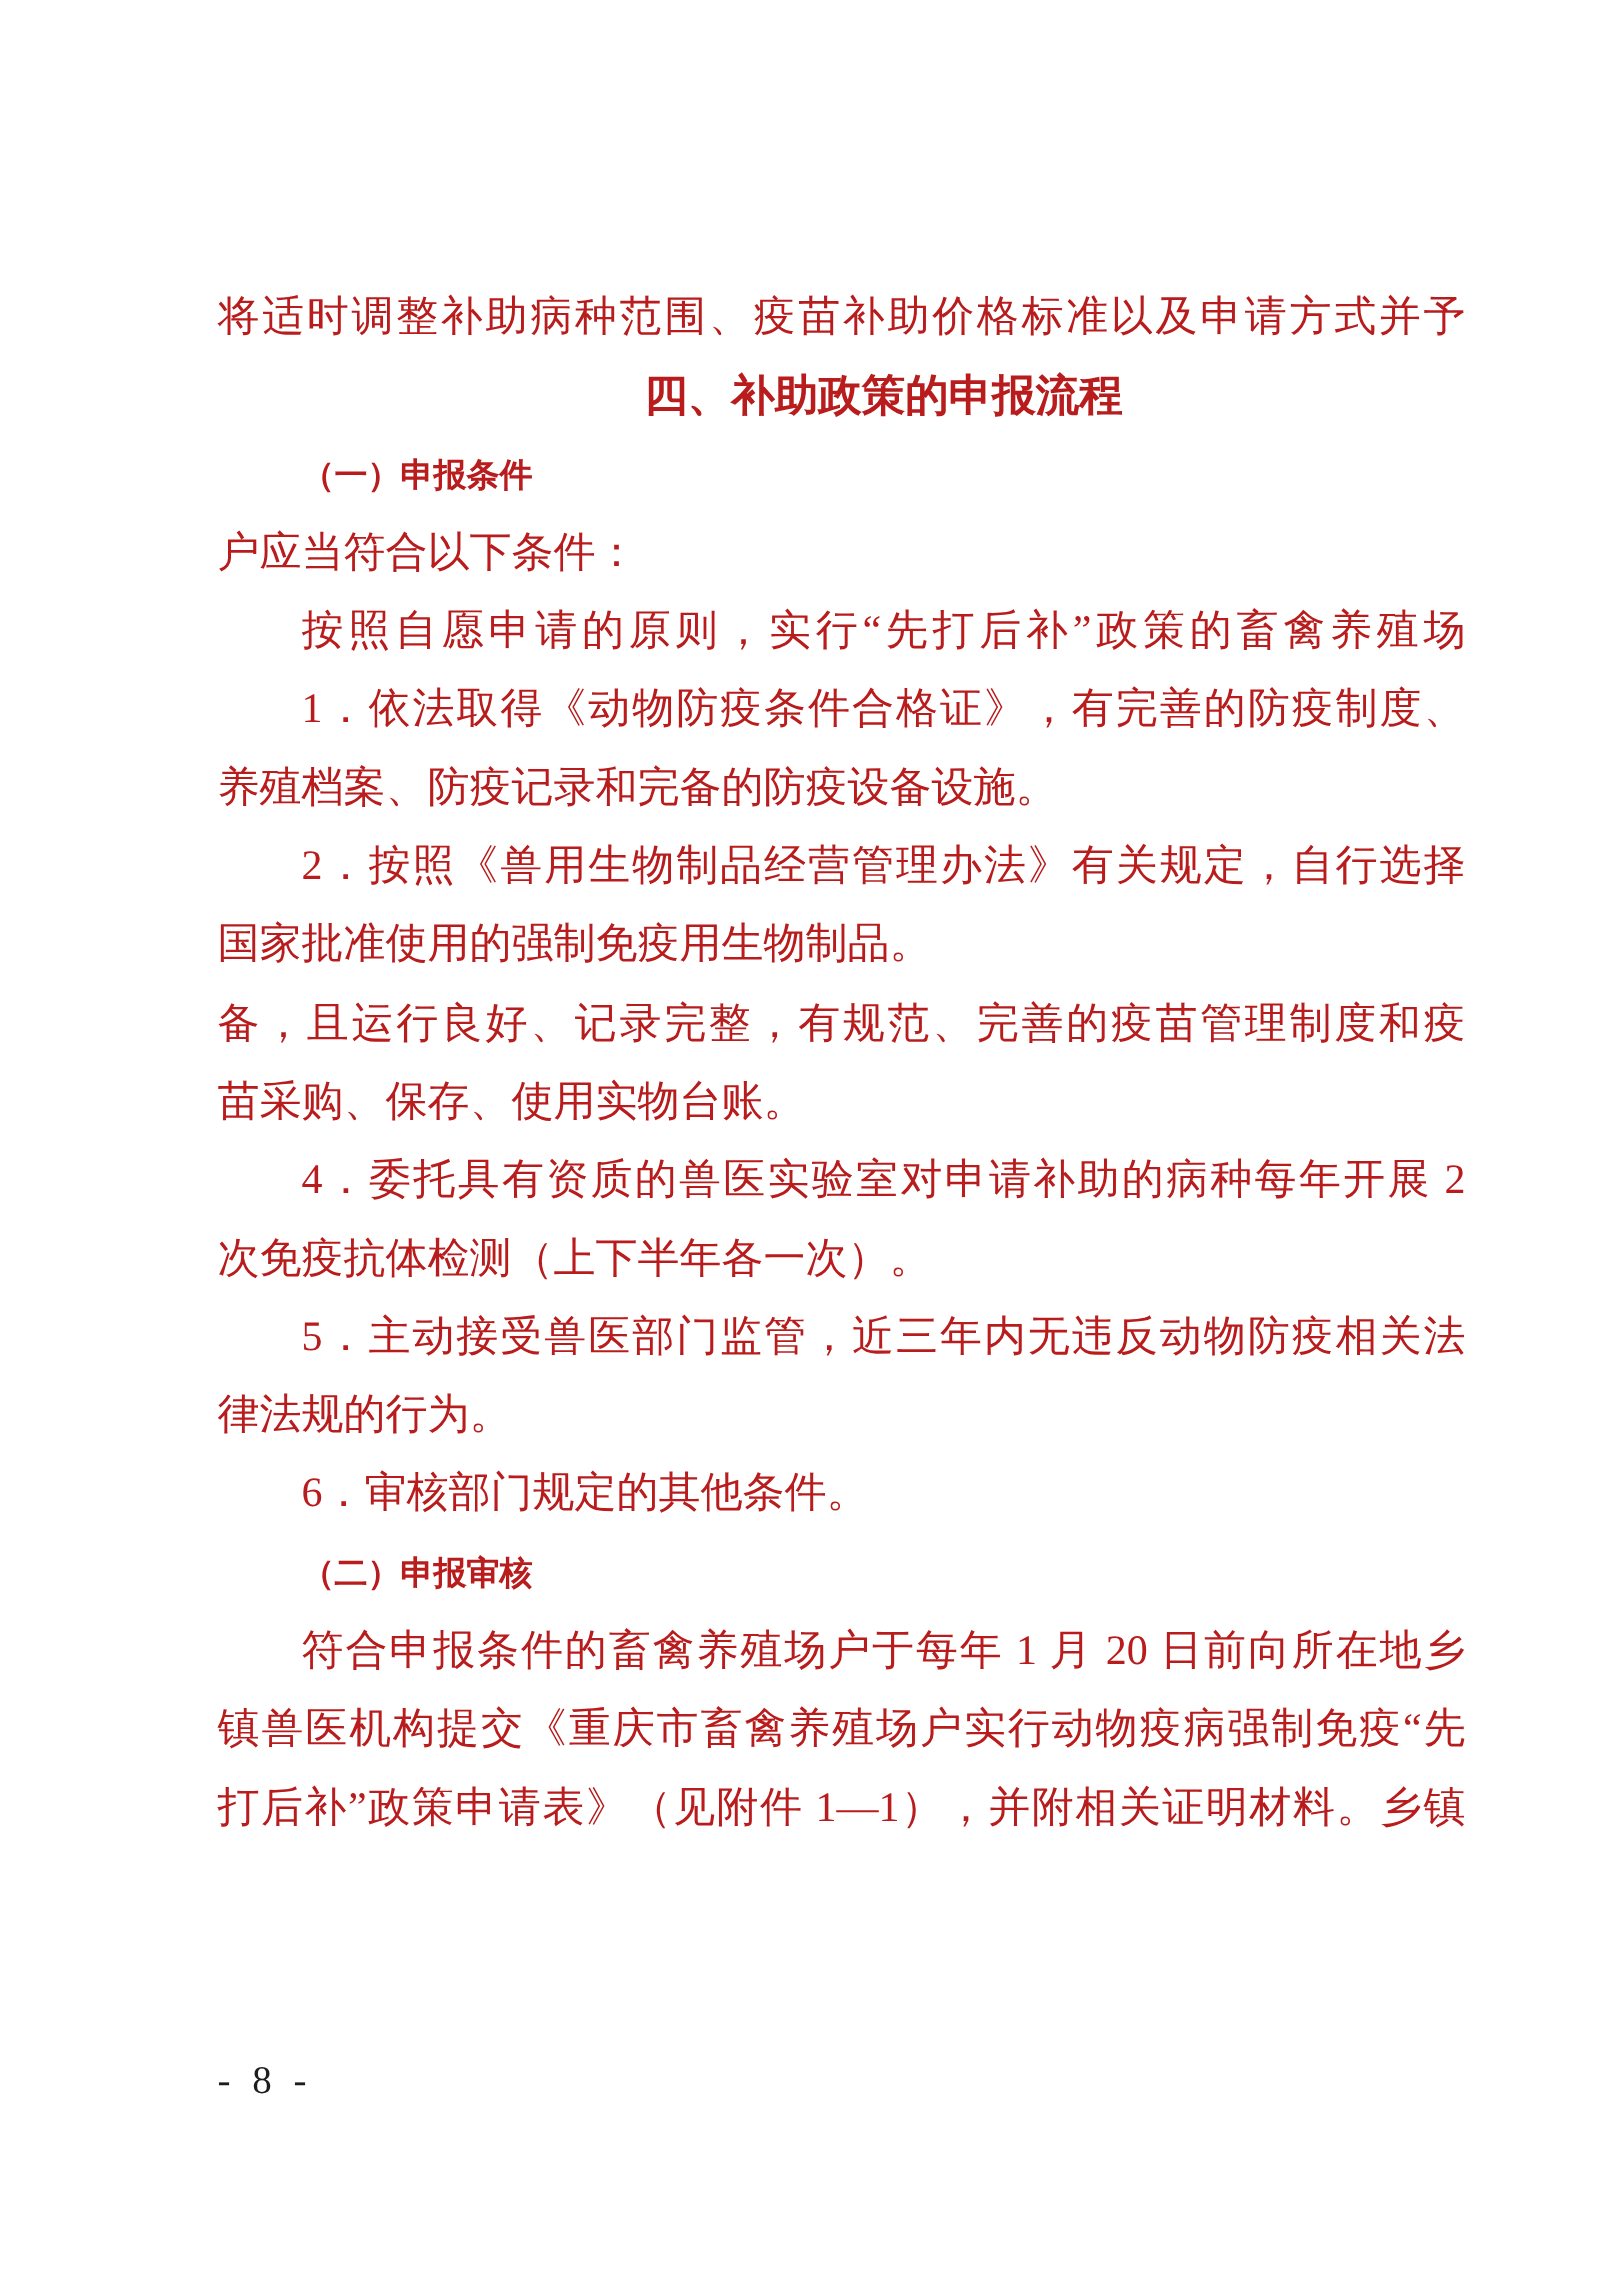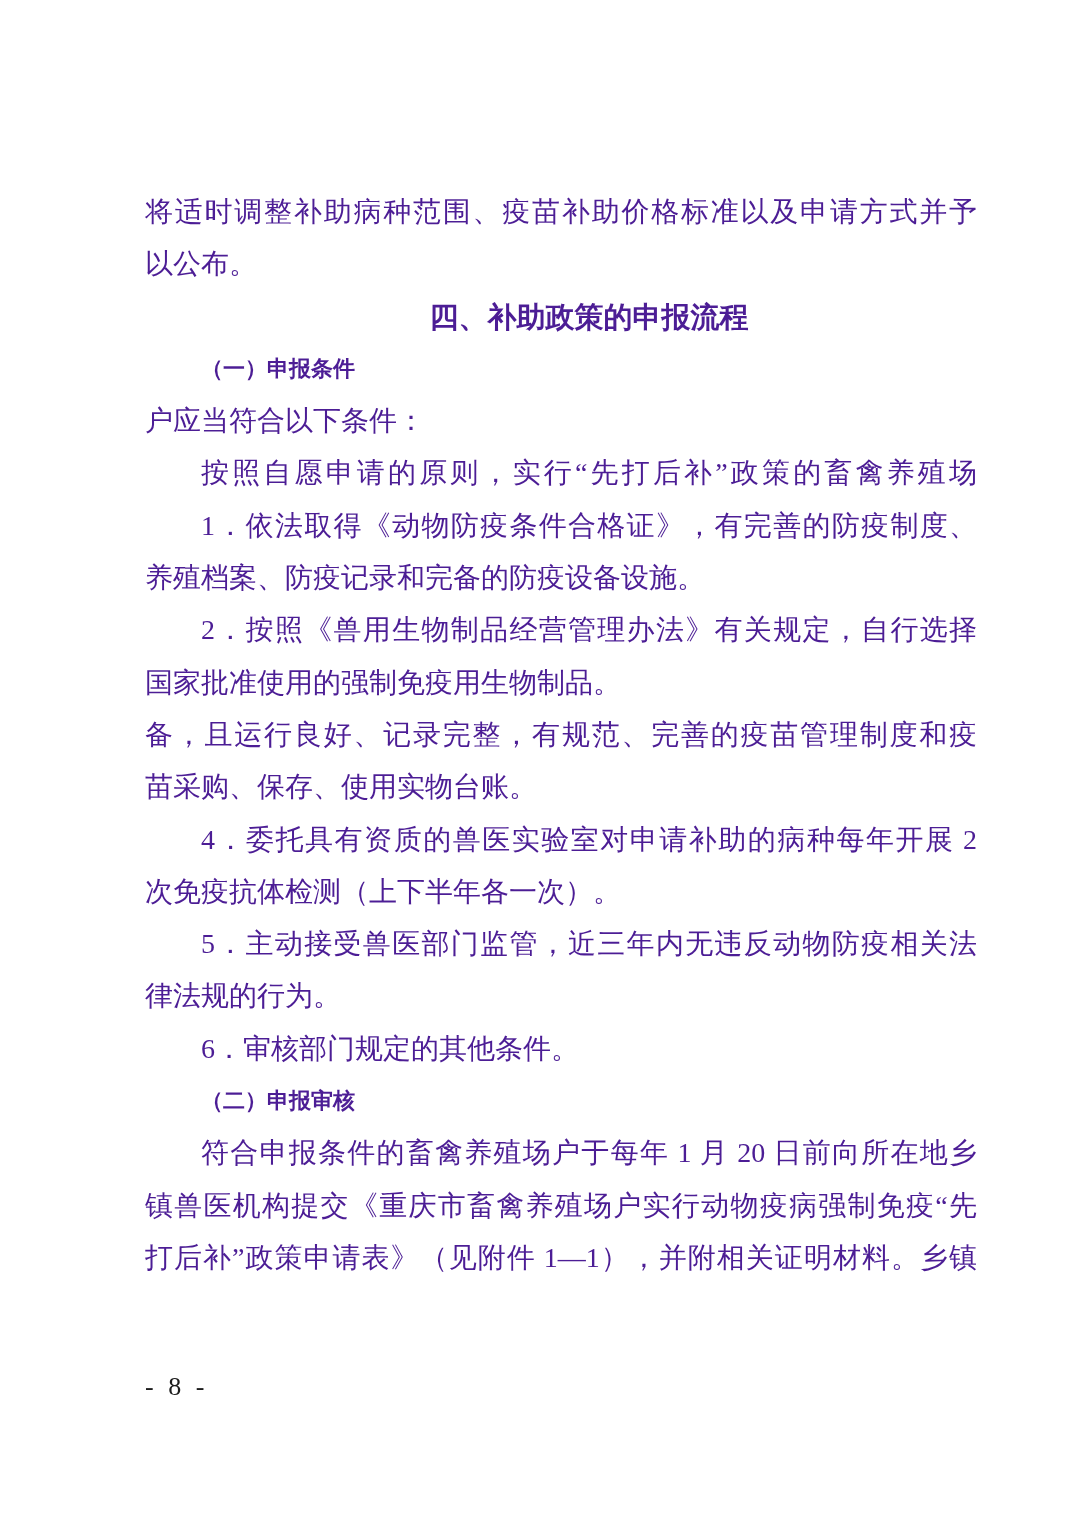--- a/index.html
+++ b/index.html
@@ -18,21 +18,21 @@
     position: absolute;
     left: 145px;
     top: 186px;
     width: 832px;
   }
   .line {
     font-family: "Liberation Serif", "DejaVu Serif", serif;
     font-size: 28px;
     line-height: 52.3px;
     height: 52.3px;
-    color: #4c1d95;
+    color: #b91c1c;
     overflow: visible;
   }
   .line.indent {
     text-indent: 56px;
   }
   .line.justify {
     text-align: justify;
     text-align-last: justify;
   }
   .line.h1 {
@@ -55,21 +55,20 @@
     color: #1d1d1d;
     word-spacing: 8px;
   }
 </style>
 </head>
 <body>
 
 <div class="page">
   <div class="content">
       <div class="line body justify">将适时调整补助病种范围、疫苗补助价格标准以及申请方式并予</div>
-      <div class="line body">以公布。</div>
       <div class="line h1 indent">四、补助政策的申报流程</div>
       <div class="line h2 indent">（一）申报条件</div>
       <div class="line body">户应当符合以下条件：</div>
       <div class="line body indent justify">按照自愿申请的原则，实行“先打后补”政策的畜禽养殖场</div>
       <div class="line body indent justify">1．依法取得《动物防疫条件合格证》，有完善的防疫制度、</div>
       <div class="line body">养殖档案、防疫记录和完备的防疫设备设施。</div>
       <div class="line body indent justify">2．按照《兽用生物制品经营管理办法》有关规定，自行选择</div>
       <div class="line body">国家批准使用的强制免疫用生物制品。</div>
       <div class="line body justify">备，且运行良好、记录完整，有规范、完善的疫苗管理制度和疫</div>
       <div class="line body">苗采购、保存、使用实物台账。</div>

